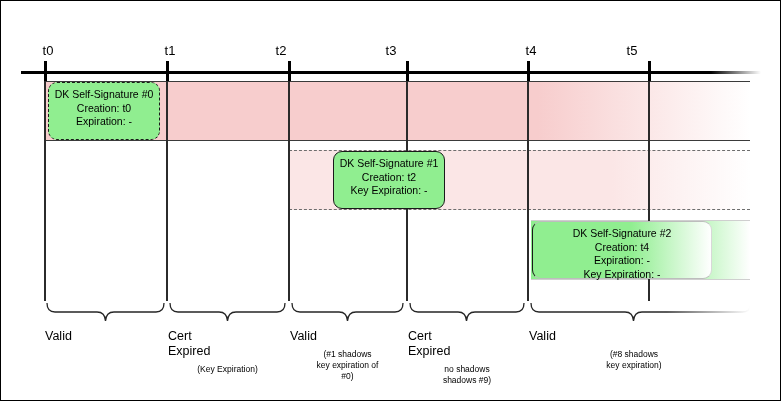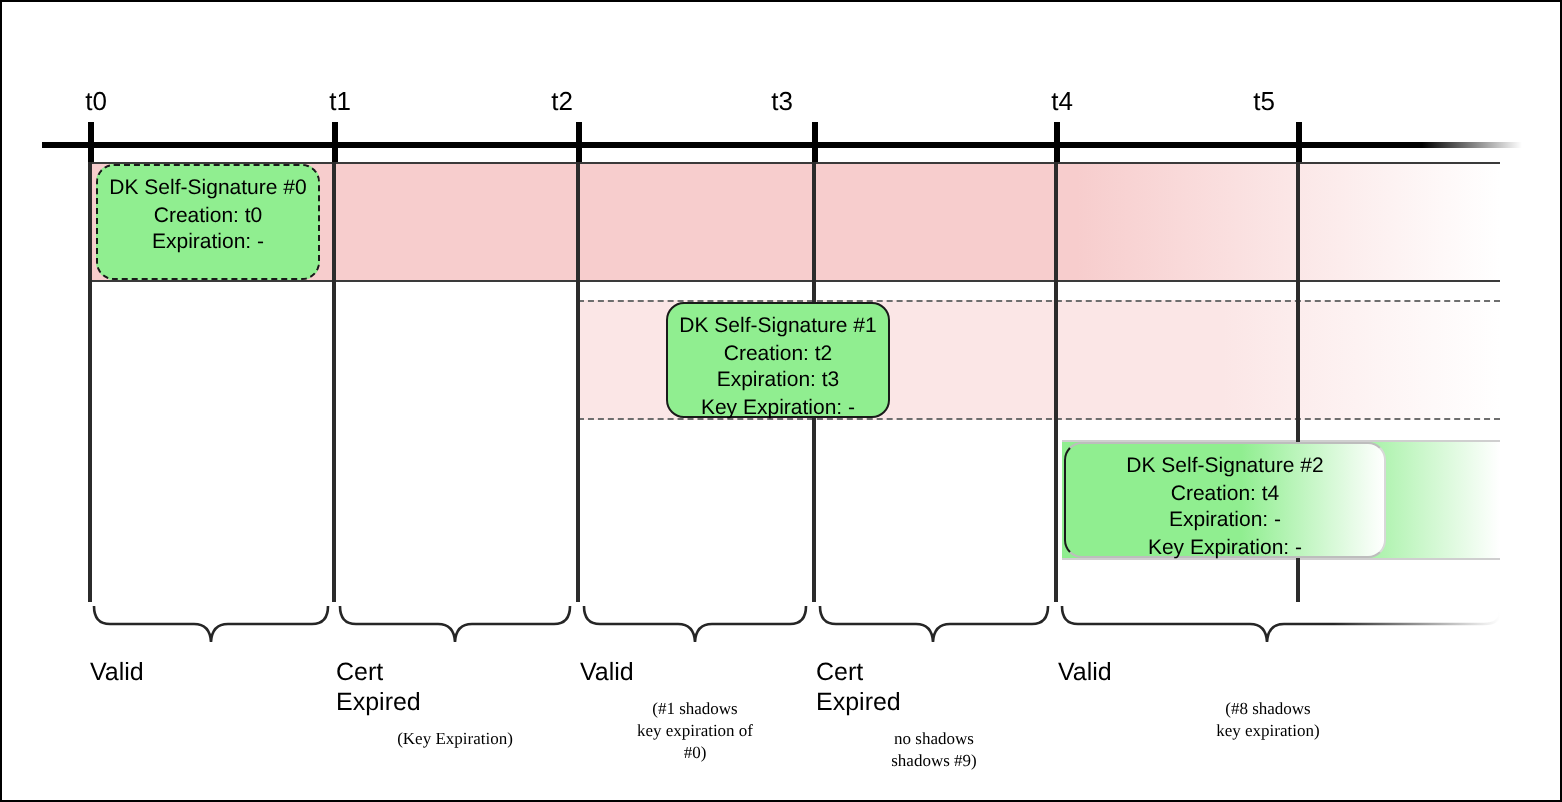--- a/index.html
+++ b/index.html
@@ -109,21 +109,21 @@
     color: #000000;
     margin-top: 6px;
   }
   .seg-sub {
     text-align: center;
     font-size: 8.5px;
     line-height: 11px;
     color: #000000;
     margin-top: 5px;
   }
-  .seg-sub .sline { display: block; font-family: Liberation Serif, serif; }
+  .seg-sub .sline { display: block; }
 </style>
 </head>
 <body>
 
 <div id="canvas">
 
   <div class="abs band band-pink-strong" style="left:44px; top:80px; width:705px;"></div>
 
   <div class="abs band band-pink-light" style="left:288px; top:149px; width:461px;"></div>
 
@@ -154,25 +154,24 @@
 
   <div class="abs sigbox dashed" style="left:47px; top:81px; width:112px; height:58px;">
     <span class="line">DK Self-Signature #0</span>
     <span class="line">Creation: t0</span>
     <span class="line">Expiration: -</span>
   </div>
 
   <div class="abs sigbox solid" style="left:292px; top:150px; width:112px; height:58px;margin-left:40px;">
     <span class="line">DK Self-Signature #1</span>
     <span class="line">Creation: t2</span>
-    <span class="line">Expiration: t3</span>
     <span class="line">Key Expiration: -</span>
   </div>
 
-  <div class="abs sigbox solid" style="left:531px; top:220px; width:161px; height:58px;
+  <div class="abs sigbox solid" style="left:531px; top:220px; width:180px; height:58px;
               background:linear-gradient(to right,#90ee90 0%,#90ee90 55%,#ffffff 100%);
               border-right-color:#d8d8d8; border-top-color:#bdbdbd; border-bottom-color:#bdbdbd;">
     <span class="line">DK Self-Signature #2</span>
     <span class="line">Creation: t4</span>
     <span class="line">Expiration: -</span>
     <span class="line">Key Expiration: -</span>
   </div>
 
   <div class="abs segment" style="left:44px; width:121px;">
     <div class="brace-wrap">

